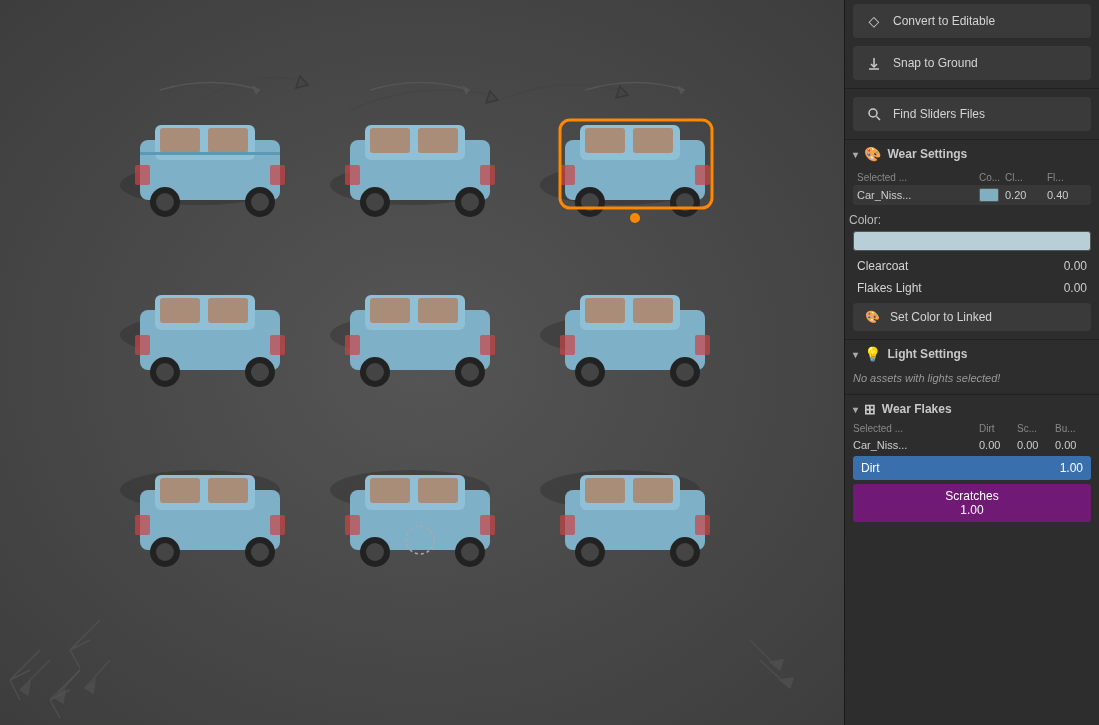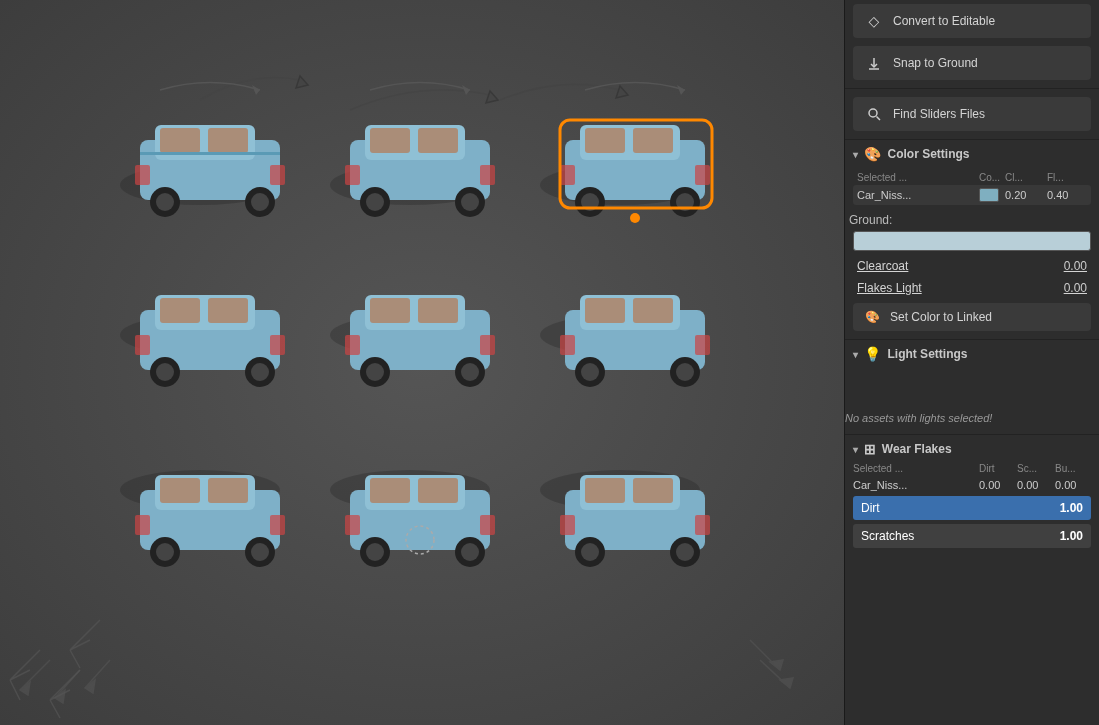--- a/index.html
+++ b/index.html
@@ -142,21 +142,20 @@
       margin: 2px 8px 4px 8px;
       border: 1px solid #555;
     }
 
     .property-row {
       display: flex;
       justify-content: space-between;
       align-items: center;
       padding: 4px 12px;
       font-size: 12px;
-      text-decoration: underline;
     }
 
     .property-value {
       color: #ccc;
     }
 
     .set-color-btn {
       display: flex;
       align-items: center;
       background: #3a3a3a;
@@ -164,25 +163,24 @@
       border-radius: 4px;
       margin: 4px 8px;
       padding: 7px 12px;
       color: #d4d4d4;
       cursor: pointer;
       font-size: 12px;
       gap: 10px;
     }
 
     .lights-message {
-      padding: 6px 0;
+      padding: 6px 8px;
       color: #999;
       font-size: 11px;
       font-style: italic;
-      margin-top: 40px;
     }
 
     
     .wear-table-header {
       display: grid;
       grid-template-columns: 1fr 36px 36px 36px;
       gap: 2px;
       padding: 2px 8px;
       color: #888;
       font-size: 10px;
@@ -208,26 +206,27 @@
       font-size: 12px;
       font-weight: 500;
     }
 
     .slider-row.dirt {
       background: #3a6fad;
       color: #fff;
     }
 
     .slider-row.scratches {
-      background: #404040;
+      background: #701a75;
       color: #fff;
+      flex-direction: column;
     }
 
     .slider-value {
-      font-weight: bold;
+      font-weight: normal;
     }
 
     .divider {
       height: 1px;
       background: #222;
       margin: 4px 0;
     }
 
     
     svg.scene-svg {
@@ -443,40 +442,40 @@
         <circle cx="6" cy="6" r="4"></circle>
         <path d="M9.5 9.5 L13 13"></path>
       </svg>
     </span>
     <span>Find Sliders Files</span>
   </button>
 
   <div class="section-header">
     <span class="chevron">▾</span>
     <span class="section-icon">🎨</span>
-    <span>Color Settings</span>
+    <span>Wear Settings</span>
   </div>
 
   <div class="settings-table">
     <div class="table-header">
       <span>Selected ...</span>
       <span>Co...</span>
       <span>Cl...</span>
       <span>Fl...</span>
     </div>
     <div class="table-row">
       <span class="color-label">Car_Niss...</span>
       <div class="color-swatch" style="background:#7fafc0;"></div>
       <span class="color-value">0.20</span>
       <span class="color-value">0.40</span>
     </div>
   </div>
 
   <div class="color-label-row">
-    <span>Ground:</span>
+    <span>Color:</span>
   </div>
   <div class="color-preview-bar"></div>
 
   <div class="property-row">
     <span>Clearcoat</span>
     <span class="property-value">0.00</span>
   </div>
 
   <div class="property-row">
     <span>Flakes Light</span>

